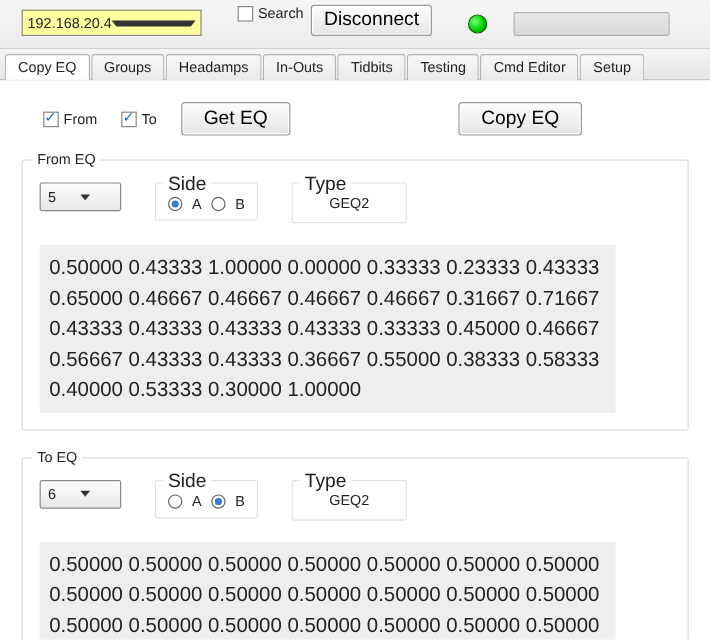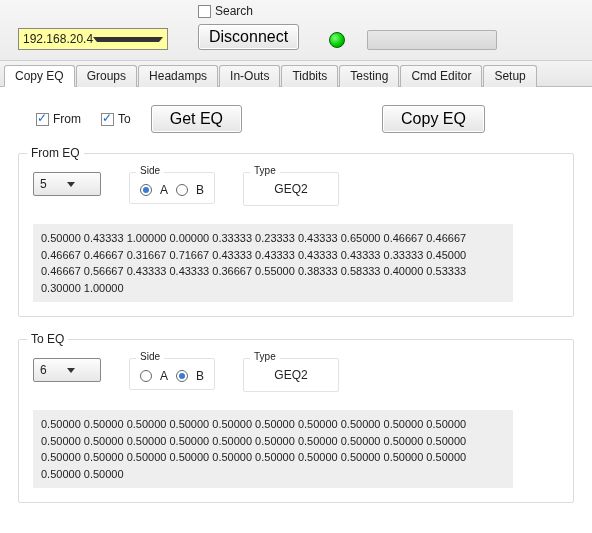--- a/index.html
+++ b/index.html
@@ -26,21 +26,21 @@
   width:150px; height:22px;
   background:#ffffa0; border:1px solid #888;
   padding:0 4px;
 }
 .ip-combo span { flex:1; }
 .combo-arrow { width:0;height:0;border-left:4px solid transparent;border-right:4px solid transparent;border-top:5px solid #333; }
 .port-input {
   width:60px; height:22px; background:#ffffa0;
   border:1px solid #888; text-align:center; line-height:20px;
 }
-.search-col { display:flex; flex-direction:column; gap:6px; align-items:flex-start;}
+.search-col { display:flex; gap:6px; align-items:flex-start;}
 .search-row { display:flex; align-items:center; gap:4px;}
 .cb { width:13px;height:13px;border:1px solid #888;background:#fff;display:inline-block;}
 .btn {
   background: linear-gradient(#fdfdfd,#e5e5e5);
   border:1px solid #9a9a9a; border-radius:3px;
   padding:3px 10px; font-size:16px; cursor:pointer;
   box-shadow: inset 0 0 0 1px #fff;
 }
 .status-led { width:16px;height:16px;border-radius:50%;
   background:radial-gradient(circle at 35% 35%, #7cff7c, #00d000 55%, #008000);
@@ -79,31 +79,31 @@
 .select {
   width:68px; height:24px; border:1px solid #888;
   background:linear-gradient(#fdfdfd,#e7e7e7);
   display:flex; align-items:center; padding:0 6px; gap:20px;
   border-radius:2px;
 }
 .subgrp {
   border:1px solid #e2e2e2; border-radius:2px;
   padding:10px 10px 6px 10px; position:relative;
 }
-.subgrp-title { position:absolute; top:-8px; left:6px; background:#fff; padding:0 4px; font-size:10px;}
+.subgrp-title { position:absolute; top:-8px; left:6px; background:#fff; padding:0 4px; font-size:16px;}
 .radios { display:flex; gap:8px; align-items:center;}
 .radio { width:12px;height:12px;border:1px solid #666;border-radius:50%;background:#fff;display:inline-flex;align-items:center;justify-content:center;}
 .radio.sel::after{content:"";width:6px;height:6px;border-radius:50%;background:#3a7bd5;}
 .typebox {
   border:1px solid #e2e2e2; width:96px; height:34px;
   display:flex;align-items:center;justify-content:center;
   position:relative; border-radius:2px;
 }
 .values {
-  background:#eeeeee; padding:6px 8px; font-size:11px;
+  background:#eeeeee; padding:6px 8px; font-size:17px;
   line-height:1.5; color:#222; max-width:480px;
 }
 </style>
 </head>
 <body>
 
 <div class="topbar">
   <div class="topcol">
     <div class="ip-combo">
       <span>192.168.20.4</span>

